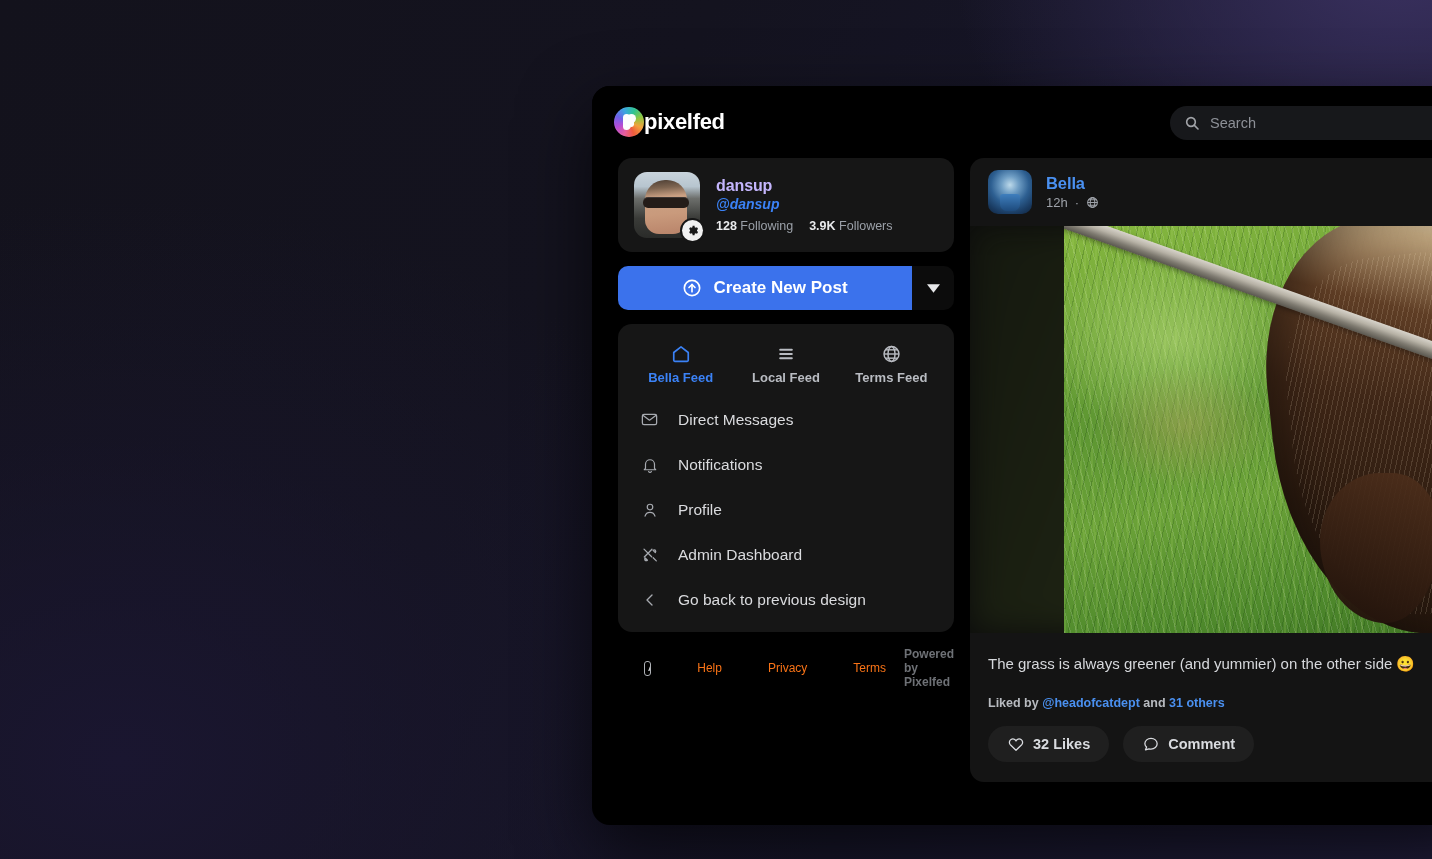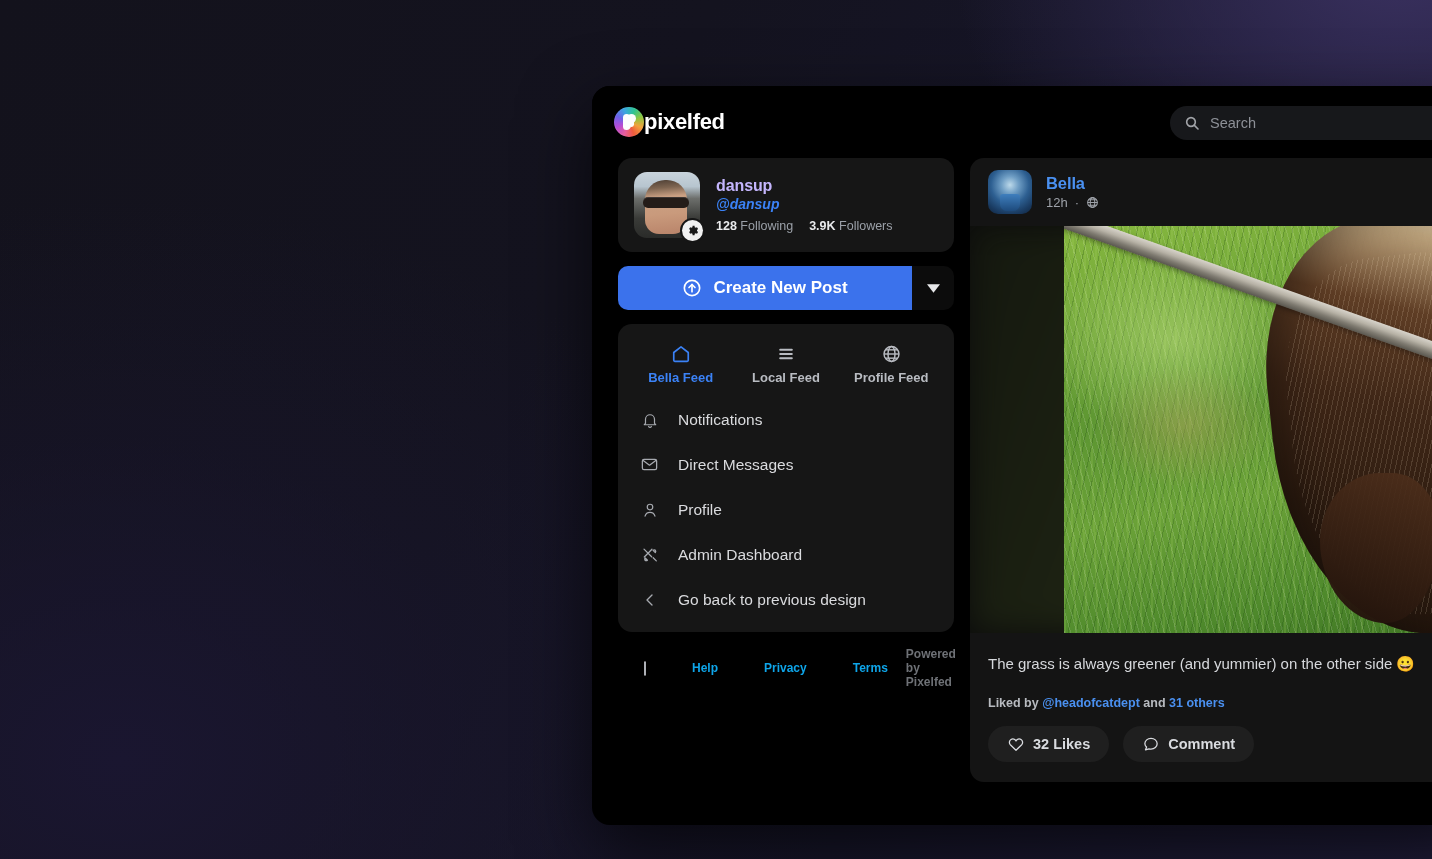--- a/index.html
+++ b/index.html
@@ -245,21 +245,21 @@
   .nav-item .nlabel { color: #dadbde; font-size: 15.5px; }
   .nav-icon { width: 19px; height: 19px; flex: 0 0 19px; display: flex; align-items: center; justify-content: center; }
 
   #footer-links {
     display: flex;
     align-items: center;
     gap: 18px;
     padding: 15px 0 0 26px;
     font-size: 12px;
   }
-  #footer-links a { color: #0ea5e9; font-weight: 700; text-decoration: none; cursor: pointer; margin-left: 28px; }
+  #footer-links a { color: #f97316; font-weight: 400; text-decoration: none; cursor: pointer; margin-left: 28px; }
   #footer-powered { color: #6e7176; font-weight: 700; }
   #lang-icon {
     display: flex; align-items: center;
     border: 1px solid #aeb1b6; border-radius: 3px;
     height: 15px; overflow: hidden;
   }
   #lang-icon span {
     font-size: 9px; color: #dcdee1; padding: 0 3px; line-height: 13px; font-weight: 700;
   }
   #lang-icon span + span { border-left: 1px solid #aeb1b6; }
@@ -505,43 +505,43 @@
             </button>
 
             <button class="feed-tab">
               <svg width="21" height="20" viewBox="0 0 24 24" fill="none" stroke="#b9bcc2" stroke-width="1.7">
                 <circle cx="12" cy="12" r="9"></circle>
                 <ellipse cx="12" cy="12" rx="4.2" ry="9"></ellipse>
                 <line x1="3" y1="12" x2="21" y2="12"></line>
                 <line x1="4.4" y1="7" x2="19.6" y2="7"></line>
                 <line x1="4.4" y1="17" x2="19.6" y2="17"></line>
               </svg>
-              <span class="tlabel">Profile Feed</span>
+              <span class="tlabel">Terms Feed</span>
             </button>
           </div>
 
+
+          <div class="nav-item">
+            <span class="nav-icon">
+              <svg width="19" height="19" viewBox="0 0 24 24" fill="none" stroke="#a7aab0" stroke-width="1.6" stroke-linejoin="round">
+                <rect x="3" y="5.5" width="18" height="13" rx="2"></rect>
+                <path d="m3.6 6.6 8.4 6.3 8.4-6.3"></path>
+              </svg>
+            </span>
+            <span class="nlabel">Direct Messages</span>
+          </div>
 
           <div class="nav-item">
             <span class="nav-icon">
               <svg width="18" height="18" viewBox="0 0 24 24" fill="none" stroke="#a7aab0" stroke-width="1.6" stroke-linecap="round" stroke-linejoin="round">
                 <path d="M18 16.4V11a6 6 0 1 0-12 0v5.4L4.4 18.3h15.2z"></path>
                 <path d="M10.2 20.6a2 2 0 0 0 3.6 0"></path>
               </svg>
             </span>
             <span class="nlabel">Notifications</span>
-          </div>
-
-          <div class="nav-item">
-            <span class="nav-icon">
-              <svg width="19" height="19" viewBox="0 0 24 24" fill="none" stroke="#a7aab0" stroke-width="1.6" stroke-linejoin="round">
-                <rect x="3" y="5.5" width="18" height="13" rx="2"></rect>
-                <path d="m3.6 6.6 8.4 6.3 8.4-6.3"></path>
-              </svg>
-            </span>
-            <span class="nlabel">Direct Messages</span>
           </div>
 
           <div class="nav-item">
             <span class="nav-icon">
               <svg width="18" height="18" viewBox="0 0 24 24" fill="none" stroke="#a7aab0" stroke-width="1.6" stroke-linecap="round">
                 <circle cx="12" cy="8" r="3.7"></circle>
                 <path d="M5.4 20.2a6.8 6.8 0 0 1 13.2 0"></path>
               </svg>
             </span>
             <span class="nlabel">Profile</span>

